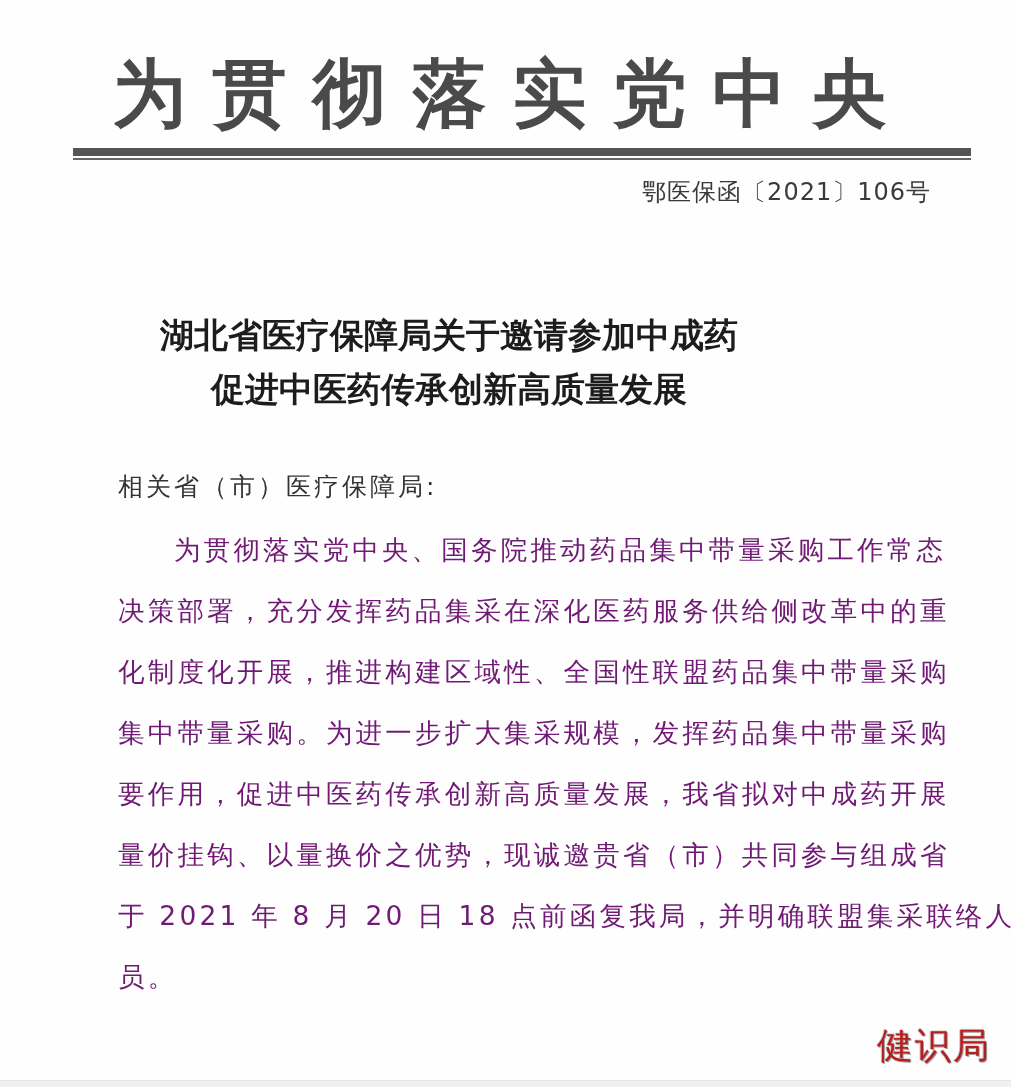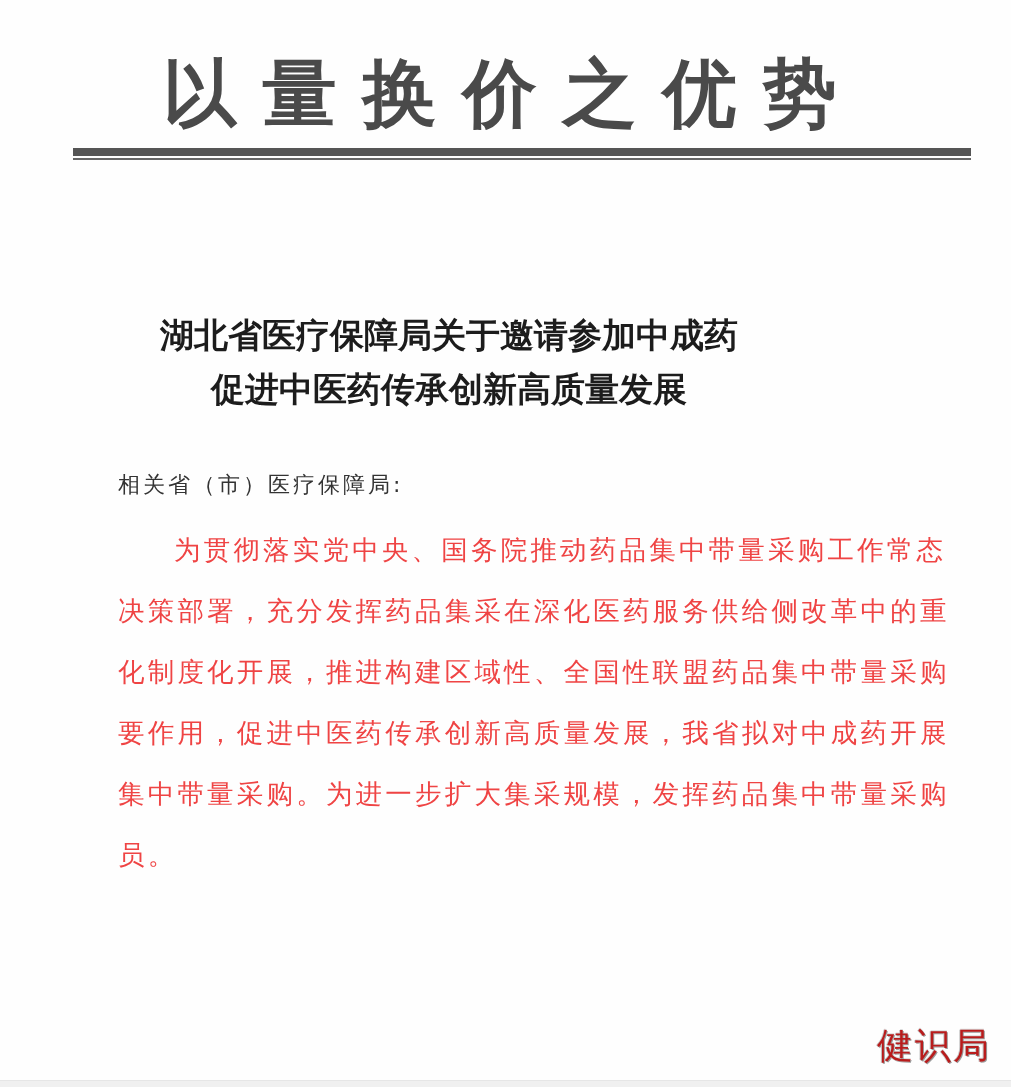--- a/index.html
+++ b/index.html
@@ -23,60 +23,63 @@
     position: absolute; right: 80px; top: 176px; font-size: 24px; color: #3a3a3a;
     font-family: "DejaVu Sans", sans-serif; letter-spacing: 1px;
   }
   .title {
     position: absolute; left: 0; width: 898px; top: 308px; text-align: center;
     font-size: 34px; font-weight: bold; color: #1c1c1c; line-height: 54px;
     font-family: "DejaVu Serif", serif;
   }
   .title div { white-space: nowrap; }
   .salutation {
-    position: absolute; left: 118px; top: 470px; font-size: 22px; color: #333;
+    position: absolute; left: 118px; top: 470px; font-size: 25px; color: #333;
     letter-spacing: 3px; font-family: "DejaVu Sans", sans-serif;
   }
   .body-text {
     position: absolute; left: 118px; width: 820px; top: 528px;
-    font-size: 26.5px; color: #ef4444; letter-spacing: 3.2px;
+    font-size: 26.5px; color: #701a75; letter-spacing: 3.2px;
     font-family: "DejaVu Sans", sans-serif;
   }
   .body-text .line { height: 61px; line-height: 44px; white-space: nowrap; }
   .body-text .line.indent { padding-left: 56px; }
   .watermark {
     position: absolute; right: 20px; top: 1022px; font-size: 36px;
     font-family: "DejaVu Sans", sans-serif; font-weight: 200;
     color: #b91c1c; letter-spacing: 2px;
     text-shadow: -1px 0 #c8c8c8, 1px 1px #9a9a9a, 0 -1px #dcdcdc;
   }
   .bottom-strip {
     position: absolute; left: 0; top: 1080px; width: 1011px; height: 7px;
     background: #f0f0f0; border-top: 1px solid #e6e6e6;
   }
 </style>
 </head>
 <body>
 
 <div class="page">
-  <div class="masthead">以量换价之优势</div>
+  <div class="masthead">为贯彻落实党中央</div>
   <div class="rule rule-thick"></div>
   <div class="rule rule-thin"></div>
+  <div class="docno">鄂医保函〔2021〕106号</div>
 
   <div class="title">
     <div>湖北省医疗保障局关于邀请参加中成药</div>
     <div>促进中医药传承创新高质量发展</div>
   </div>
 
   <div class="salutation">相关省（市）医疗保障局:</div>
 
   <div class="body-text">
     <div class="line indent">为贯彻落实党中央、国务院推动药品集中带量采购工作常态</div>
     <div class="line">决策部署，充分发挥药品集采在深化医药服务供给侧改革中的重</div>
     <div class="line">化制度化开展，推进构建区域性、全国性联盟药品集中带量采购</div>
+    <div class="line">集中带量采购。为进一步扩大集采规模，发挥药品集中带量采购</div>
     <div class="line">要作用，促进中医药传承创新高质量发展，我省拟对中成药开展</div>
-    <div class="line">集中带量采购。为进一步扩大集采规模，发挥药品集中带量采购</div>
+    <div class="line">量价挂钩、以量换价之优势，现诚邀贵省（市）共同参与组成省</div>
+    <div class="line">于 2021 年 8 月 20 日 18 点前函复我局，并明确联盟集采联络人</div>
     <div class="line">员。</div>
   </div>
 
   <div class="watermark">健识局</div>
 </div>
 <div class="bottom-strip"></div>
 
 </body></html>

